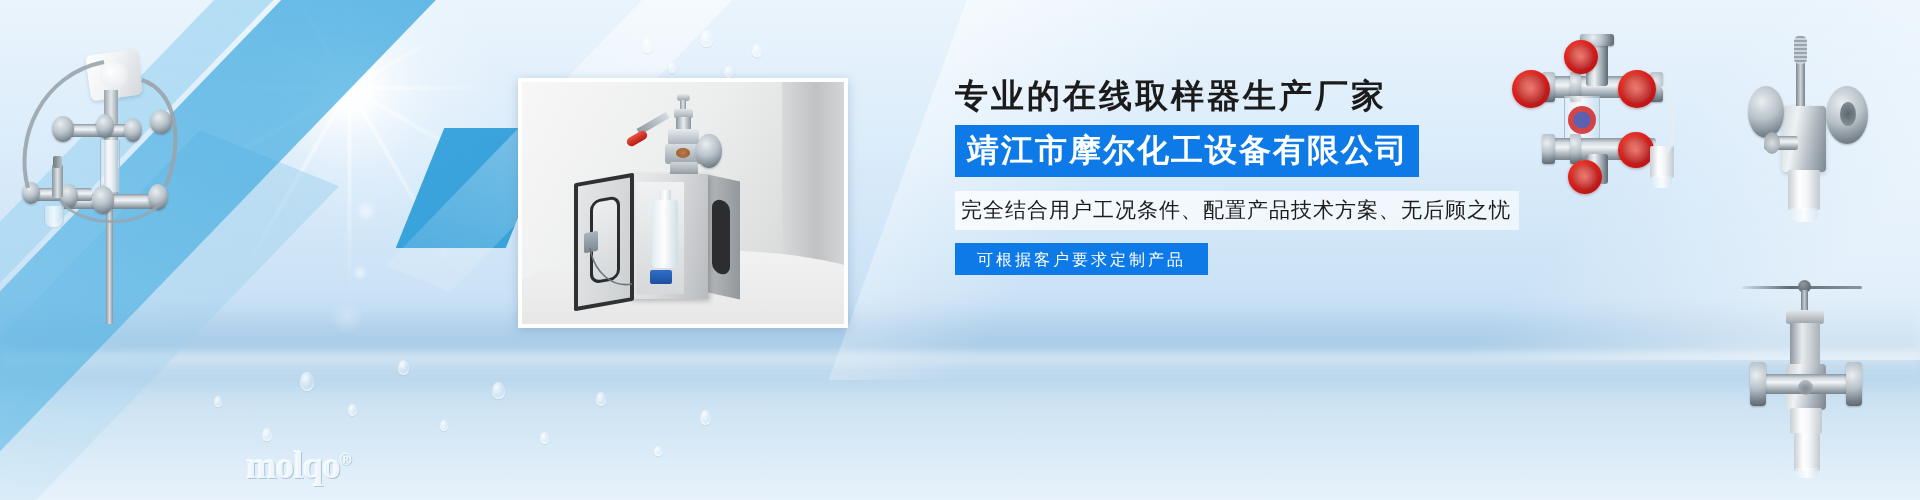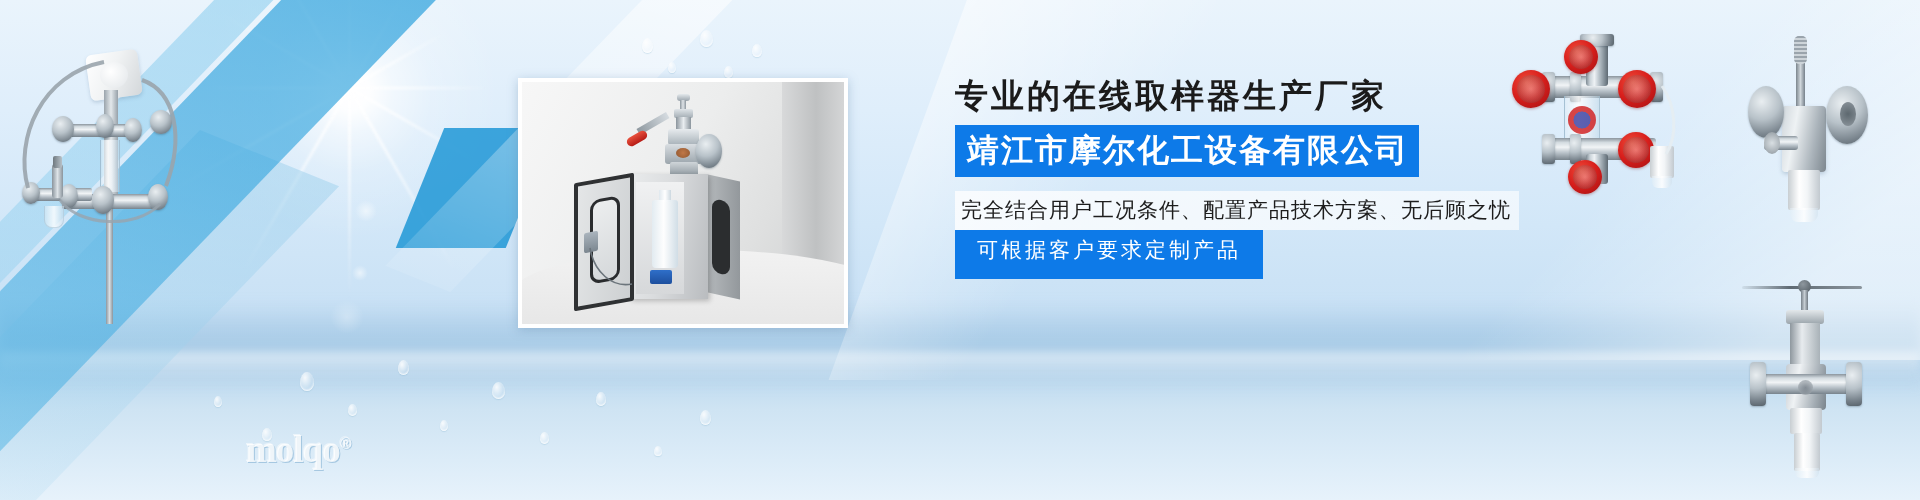--- a/index.html
+++ b/index.html
@@ -253,43 +253,44 @@
     background:linear-gradient(90deg, rgba(255,255,255,0.78), rgba(255,255,255,0.62));
     color:#1d1d1d;
     font-size:21px;
     letter-spacing:1px;
     line-height:1;
     padding:8px 8px 10px 6px;
     white-space:nowrap;
   }
   #tagline {
     display:inline-block;
+    margin-top:13px;
     background:#0d7ae8;
     color:#ffffff;
-    font-size:21px;
+    font-size:16px;
     letter-spacing:3px;
     line-height:1;
-    padding:9px 22px 19px 22px;
+    padding:9px 22px 7px 22px;
     white-space:nowrap;
   }
   #eng-desc {
     margin-top:12px;
     width:420px;
     font-family:"Liberation Serif", serif;
     font-size:8.5px;
     letter-spacing:0.35px;
     line-height:1.9;
     color:#4f5a66;
     text-transform:uppercase;
   }
 
   
   #watermark {
     position:absolute;
-    left:246px; top:428px;
+    left:246px; top:444px;
     font-family:"Liberation Serif", serif;
     font-size:37px;
     font-weight:bold;
     letter-spacing:-1px;
     color:rgba(255,255,255,0.80);
     text-shadow:
       1px 1px 0 rgba(120,170,205,0.55),
       -1px -1px 0 rgba(255,255,255,0.55);
     white-space:nowrap;
   }

